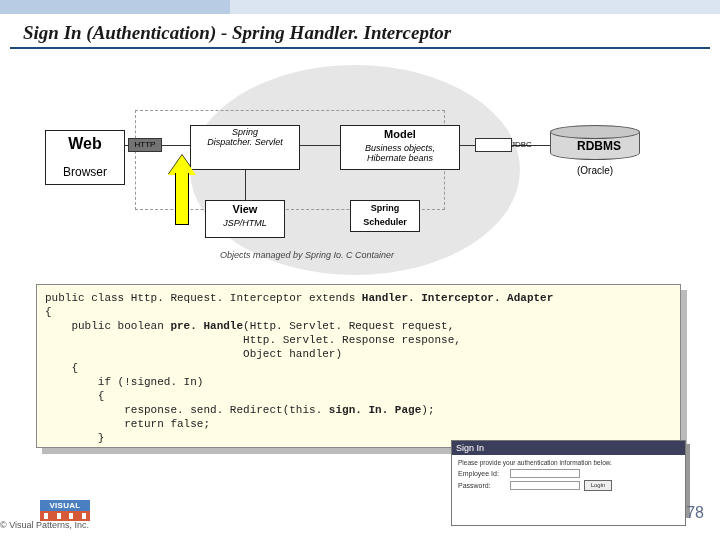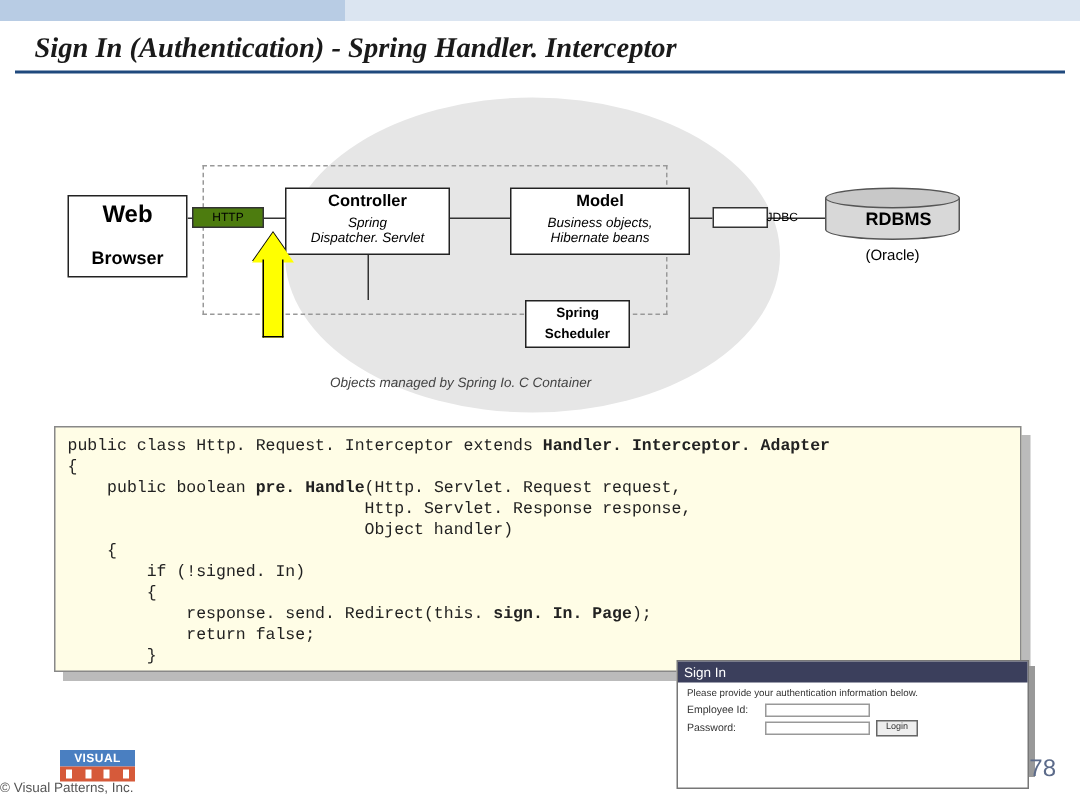--- a/index.html
+++ b/index.html
@@ -10,33 +10,33 @@
   .title { position: absolute; left: 12px; top: 22px; font-style: italic; font-weight: bold; font-size: 19px; color: #1a1a1a; font-family: Georgia, 'Times New Roman', serif; margin-left: 11px; }
   .title-underline { position: absolute; left: 10px; top: 47px; width: 700px; height: 2px; background: #1f497d; }
   .diagram { position: absolute; left: 30px; top: 60px; width: 640px; height: 220px; }
   .bigcircle { position: absolute; left: 160px; top: 5px; width: 330px; height: 210px; border-radius: 50%; background: #e6e6e6; }
   .dashed-outer { position: absolute; left: 105px; top: 50px; width: 310px; height: 100px; border: 1px dashed #999; background: transparent; }
   .box { position: absolute; border: 1px solid #222; background: #fff; text-align: center; font-size: 11px; }
   .box .hdr { font-weight: bold; padding: 2px 0; }
   .box .sub { font-style: italic; font-size: 9px; padding: 1px 0 2px; }
   .web-box { left: 15px; top: 70px; width: 80px; height: 55px; }
   .web-box .hdr { padding-top: 4px; font-size: 16px; }
-  .web-box .sub2 { font-weight: bold; font-size: 12px; padding-top: 10px; }
+  .web-box .sub2 { font-weight: normal; font-size: 12px; padding-top: 10px; }
   .ctrl-box { left: 160px; top: 65px; width: 110px; height: 45px; }
   .model-box { left: 310px; top: 65px; width: 120px; height: 45px; }
   .view-box { left: 175px; top: 140px; width: 80px; height: 38px; }
   .sched-box { left: 320px; top: 140px; width: 70px; height: 32px; font-size: 9px; }
   .sched-box .hdr { font-size: 9px; }
   .rdbms { position: absolute; left: 520px; top: 65px; width: 90px; height: 55px; }
   .rdbms .cyl { position: absolute; left: 0; top: 0; width: 90px; height: 40px; }
   .rdbms .cyl-top { position: absolute; left: 0; top: 0; width: 90px; height: 14px; border-radius: 50%; background: #c8c8c8; border: 1px solid #555; }
   .rdbms .cyl-body { position: absolute; left: 0; top: 7px; width: 90px; height: 28px; background: #d8d8d8; border-left: 1px solid #555; border-right: 1px solid #555; border-bottom: 1px solid #555; border-bottom-left-radius: 45px 7px; border-bottom-right-radius: 45px 7px; }
   .rdbms .lbl { position: absolute; left: 0; top: 14px; width: 98px; text-align: center; font-weight: bold; font-size: 12px; }
   .rdbms .sub { position: absolute; left: 0; top: 40px; width: 90px; text-align: center; font-size: 10px; }
-  .httpbox { position: absolute; left: 98px; top: 78px; width: 48px; height: 14px; border: 1px solid #333; font-size: 8px; text-align: center; line-height: 12px; background: #4d7c0f; }
+  .httpbox { position: absolute; left: 98px; top: 78px; width: 34px; height: 14px; border: 1px solid #333; font-size: 8px; text-align: center; line-height: 12px; background: #737373; }
   .jdbcbox { position: absolute; left: 445px; top: 78px; width: 34px; height: 14px; border: 1px solid #333; font-size: 8px; text-align: center; line-height: 12px; background: #fff; padding-left: 35px; }
   .hline { position: absolute; height: 1px; background: #333; }
   .vline { position: absolute; width: 1px; background: #333; }
   .caption { position: absolute; left: 190px; top: 190px; font-size: 9px; font-style: italic; color: #444; }
   .arrow { position: absolute; left: 140px; top: 95px; width: 24px; height: 70px; }
   .arrow .shaft { position: absolute; left: 5px; top: 18px; width: 14px; height: 52px; background: #ffff00; border: 1px solid #000; border-top: none; }
   .arrow .head { position: absolute; left: -2px; top: 0; width: 0; height: 0; border-left: 14px solid transparent; border-right: 14px solid transparent; border-bottom: 20px solid #ffff00; }
   .arrow .head-outline { position: absolute; left: -2px; top: -1px; width: 0; height: 0; border-left: 14px solid transparent; border-right: 14px solid transparent; border-bottom: 20px solid #000; z-index: -1; }
   .codebox-shadow { position: absolute; left: 42px; top: 290px; width: 645px; height: 164px; background: #bbb; }
   .codebox { position: absolute; left: 36px; top: 284px; width: 645px; height: 164px; background: #fffde6; border: 1px solid #888; padding: 6px 8px; font-family: 'Courier New', monospace; font-size: 11px; line-height: 14px; white-space: pre; color: #222; }
@@ -75,28 +75,31 @@
   <div class="hline" style="left:270px; top:85px; width:40px;"></div>
   <div class="hline" style="left:430px; top:85px; width:90px;"></div>
   <div class="vline" style="left:215px; top:110px; height:30px;"></div>
 
   <div class="box web-box">
     <div class="hdr">Web</div>
     <div class="sub2">Browser</div>
   </div>
   <div class="httpbox">HTTP</div>
   <div class="box ctrl-box">
-    <div class="hdr">Controller</div>
     <div class="sub" style="white-space:pre-line;">Spring
 Dispatcher. Servlet</div>
   </div>
   <div class="box model-box">
     <div class="hdr">Model</div>
     <div class="sub" style="white-space:pre-line;">Business objects,
 Hibernate beans</div>
+  </div>
+  <div class="box view-box">
+    <div class="hdr">View</div>
+    <div class="sub">JSP/HTML</div>
   </div>
   <div class="box sched-box">
     <div class="hdr">Spring</div>
     <div class="hdr">Scheduler</div>
   </div>
   <div class="jdbcbox">JDBC</div>
   <div class="rdbms">
     <div class="cyl">
       <div class="cyl-body"></div>
       <div class="cyl-top"></div>

